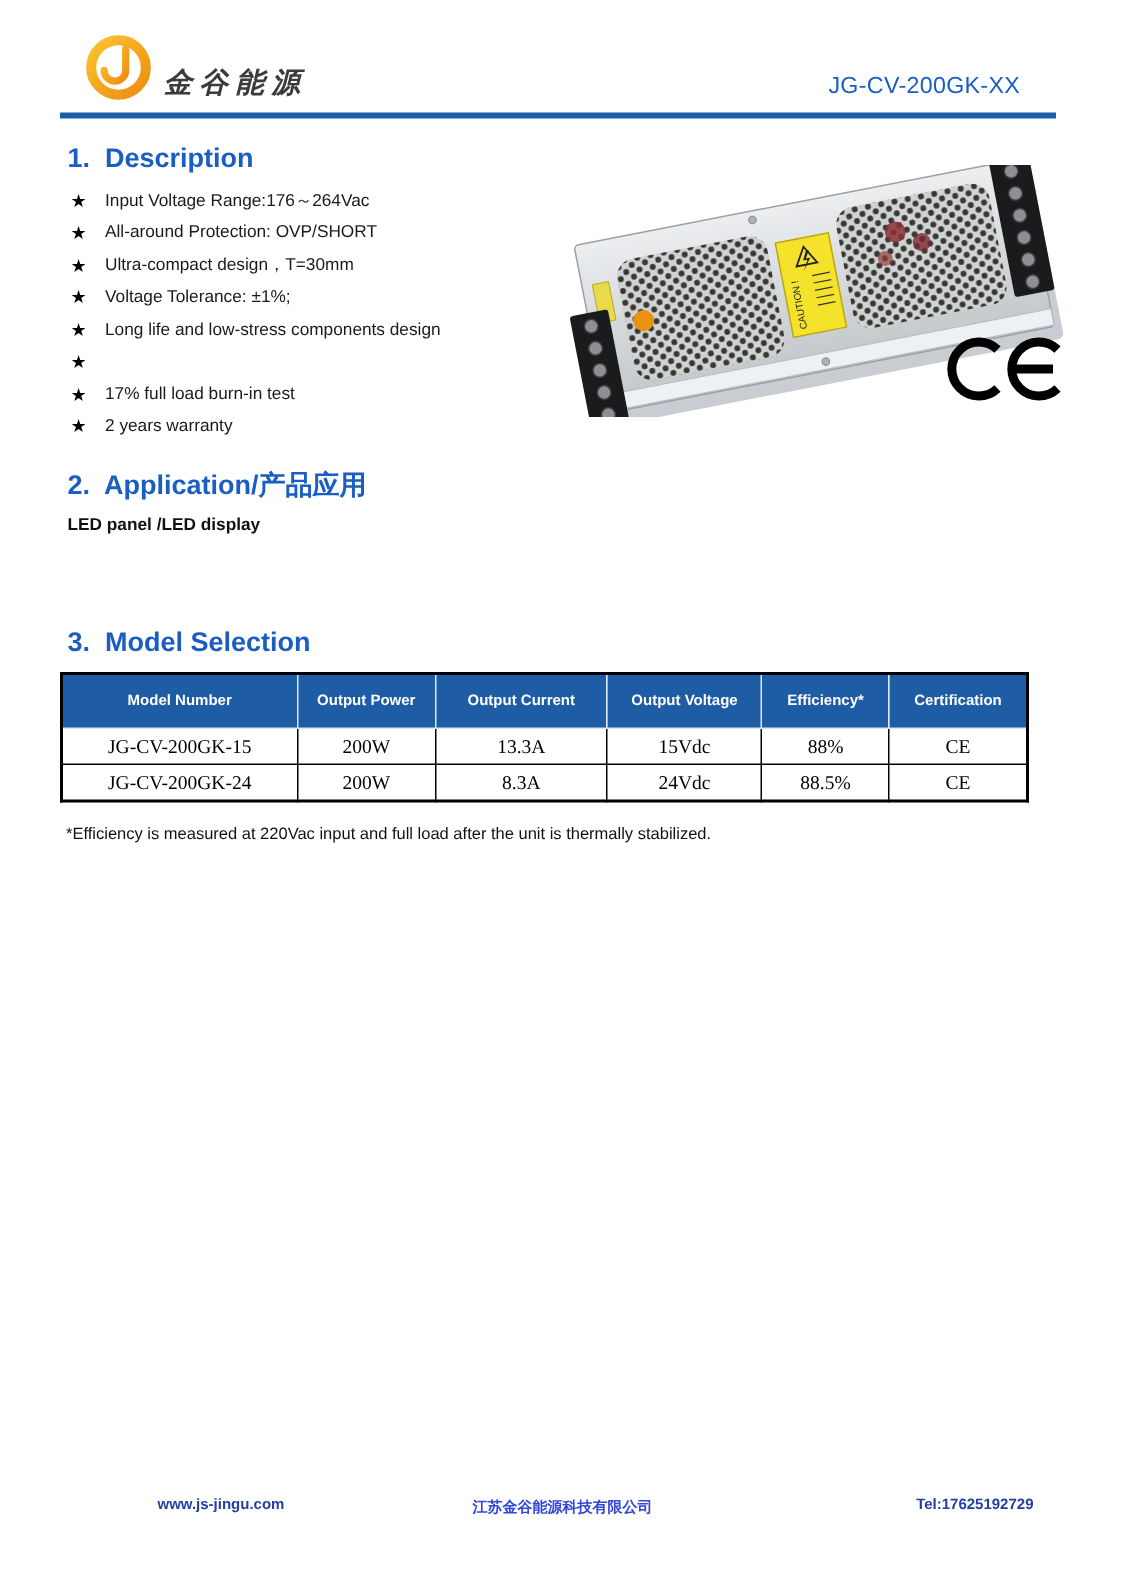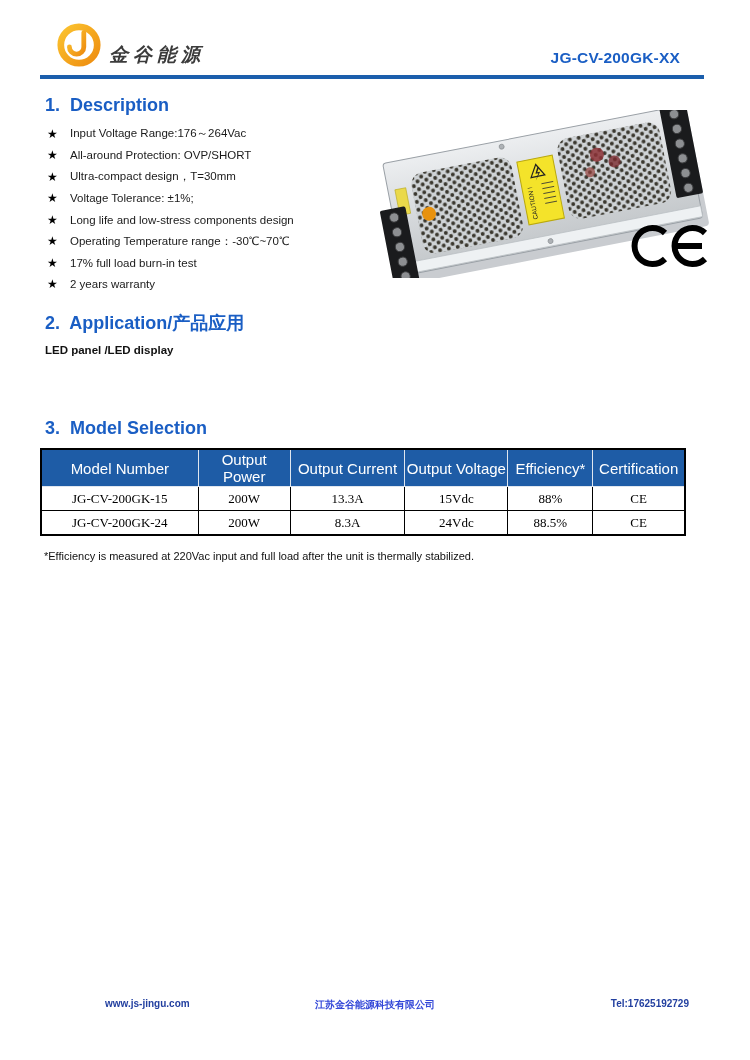--- a/index.html
+++ b/index.html
@@ -5,37 +5,37 @@
   html,body{margin:0;padding:0;}
   body{
     width:750px;height:1060px;position:relative;background:#ffffff;
     font-family:"Liberation Sans",sans-serif;color:#1c1c1c;overflow:hidden;
   }
   
   .logo-row{position:absolute;top:22px;left:56px;display:flex;align-items:flex-end;gap:7px;}
   .logo-mark{width:46px;height:46px;}
   .logo-text{font-family:"DejaVu Serif","Liberation Serif",serif;font-size:19px;font-weight:700;
     color:#3b3b3b;letter-spacing:5px;font-style:italic;}
-  .product-code{position:absolute;top:49px;right:70px;font-size:15.5px;font-weight:bold;
+  .product-code{position:absolute;top:49px;right:70px;font-size:15.5px;font-weight:normal;
     color:#1a5ec4;letter-spacing:.2px;}
   .header-rule{position:absolute;top:75px;left:40px;right:46px;height:4px;background:#1b5eac;}
   
   .section-heading{position:absolute;left:45px;font-size:18px;font-weight:bold;color:#1a5ec4;white-space:pre;}
   
   .bullet-list{position:absolute;top:123px;left:47px;margin:0;padding:0;list-style:none;width:330px;}
   .bullet-list li{display:flex;align-items:center;height:21.5px;font-size:11.5px;color:#1a1a1a;}
   .star{width:23px;font-size:12px;color:#000;line-height:1;}
   
   .photo-box{position:absolute;top:110px;left:375px;width:338px;height:168px;}
   
   .app-body{position:absolute;top:344px;left:45px;font-size:11.5px;font-weight:bold;color:#111;}
   
   .table-wrap{position:absolute;top:448px;left:40px;width:646px;}
   table{border-collapse:collapse;width:646px;table-layout:fixed;border:2px solid #000;}
-  th{background:#1e5ca6;color:#fff;font-weight:normal;font-size:15px;height:33px;
+  th{background:#1e5ca6;color:#fff;font-weight:bold;font-size:10px;height:33px;
      border:1px solid #dfe6ef;text-align:center;}
   td{font-family:"Liberation Serif",serif;font-size:13px;height:21px;border:1px solid #000;
      text-align:center;color:#000;background:#fff;}
   .footnote{position:absolute;top:550px;left:44px;font-size:11px;color:#111;}
   
   .footer{position:absolute;top:998px;left:0;width:750px;height:18px;font-size:10px;font-weight:bold;padding-left:24px;}
   .footer .site{position:absolute;left:105px;color:#2340a0;text-decoration:none;}
   .footer .company{position:absolute;left:0;width:750px;text-align:center;color:#3448d8;}
   .footer .tel{position:absolute;right:85px;color:#2340a0;}
 </style>
@@ -83,21 +83,20 @@
       <span>Voltage Tolerance: ±1%;</span>
     </li>
 
     <li>
       <span class="star">★</span>
       <span>Long life and low-stress components design</span>
     </li>
 
     <li>
       <span class="star">★</span>
-      <span>Operating Temperature range：-30℃~70℃</span>
     </li>
 
     <li>
       <span class="star">★</span>
       <span>17% full load burn-in test</span>
     </li>
 
     <li>
       <span class="star">★</span>
       <span>2 years warranty</span>

